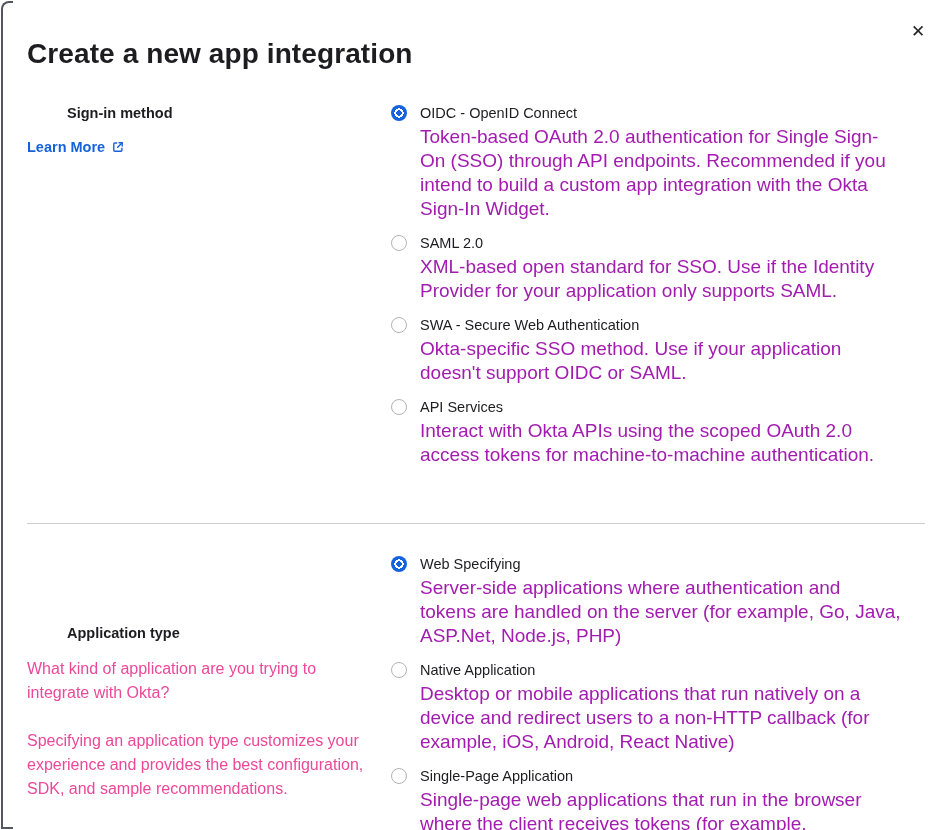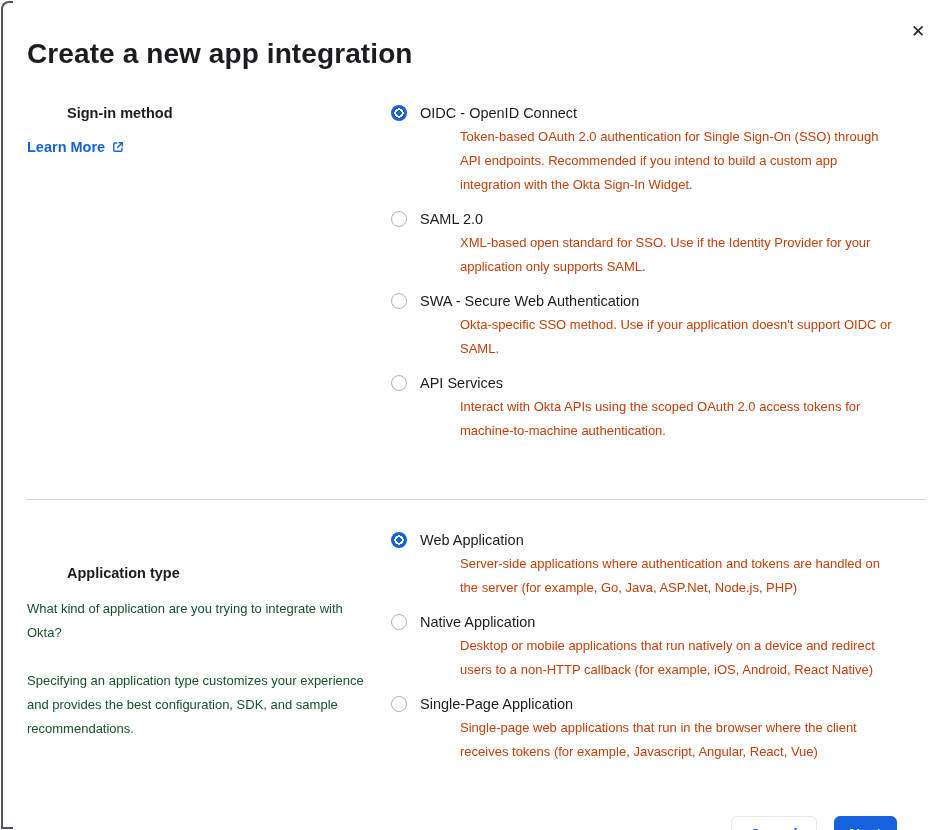--- a/index.html
+++ b/index.html
@@ -74,22 +74,22 @@
     gap: 6px;
     margin-top: 14px;
     font-size: 14.5px;
     font-weight: 700;
     color: #1662dd;
     text-decoration: none;
     line-height: 20px;
   }
   .ext-icon svg { display: block; }
   .left-para {
-    font-size: 13px;
-    color: #14532d;
+    font-size: 16px;
+    color: #ec4899;
     line-height: 24px;
     margin-top: 14px;
   }
   .left-para + .left-para { margin-top: 24px; }
   .radio-option {
     display: flex;
     align-items: flex-start;
     margin-bottom: 10px;
     cursor: pointer;
   }
@@ -109,24 +109,23 @@
       #1662dd 4.6px 100%);
   }
   .opt-text { margin-left: 13px; }
   .opt-label {
     font-size: 14.5px;
     font-weight: 400;
     color: #1d1d21;
     line-height: 24px;
   }
   .opt-desc {
-    font-size: 13px;
-    color: #c2410c;
-    line-height: 24px;
-    margin-left: 40px;
+    font-size: 19px;
+    color: #a21caf;
+    line-height: 24px;
   }
   .divider {
     border: none;
     border-top: 1px solid #cdcdd2;
     margin: 46px 0 0 0;
   }
   .section-2 { margin-top: 28px; align-items: center; }
   .footer {
     display: flex;
     justify-content: flex-end;
@@ -223,21 +222,21 @@
       <div class="section-left">
         <div class="field-label">Application type</div>
         <p class="left-para">What kind of application are you trying to integrate with Okta?</p>
         <p class="left-para">Specifying an application type customizes your experience and provides the best configuration, SDK, and sample recommendations.</p>
       </div>
 
       <div class="section-right">
         <div class="radio-option">
           <span class="radio selected"></span>
           <span class="opt-text">
-            <div class="opt-label">Web Application</div>
+            <div class="opt-label">Web Specifying</div>
             <div class="opt-desc">Server-side applications where authentication and tokens are handled on the server (for example, Go, Java, ASP.Net, Node.js, PHP)</div>
           </span>
         </div>
 
         <div class="radio-option">
           <span class="radio"></span>
           <span class="opt-text">
             <div class="opt-label">Native Application</div>
             <div class="opt-desc">Desktop or mobile applications that run natively on a device and redirect users to a non-HTTP callback (for example, iOS, Android, React Native)</div>
           </span>

